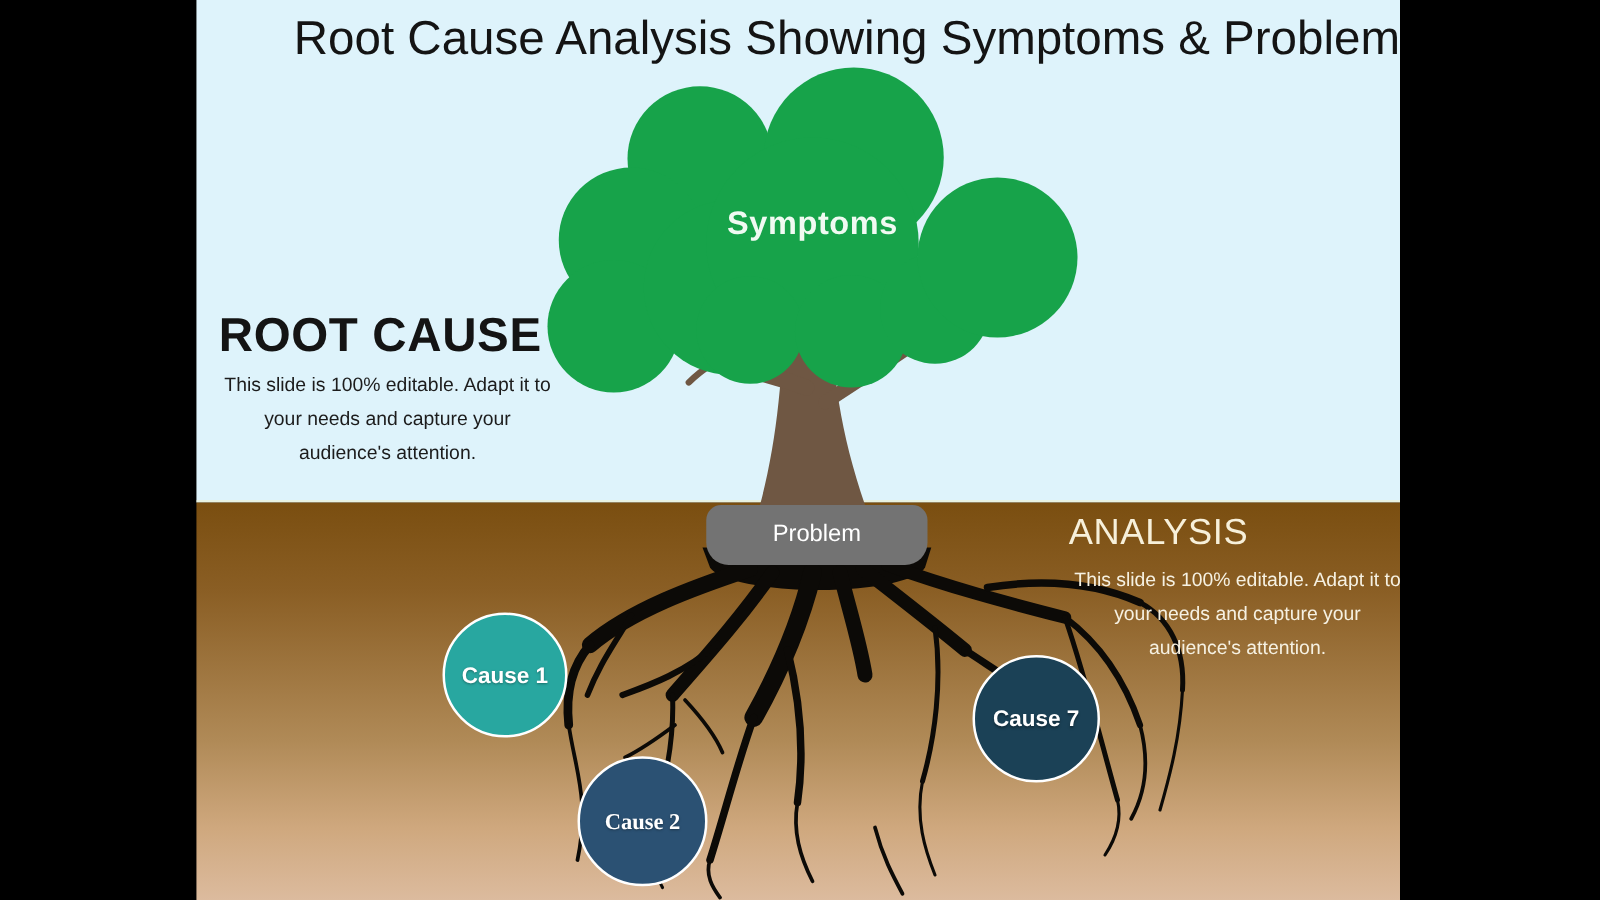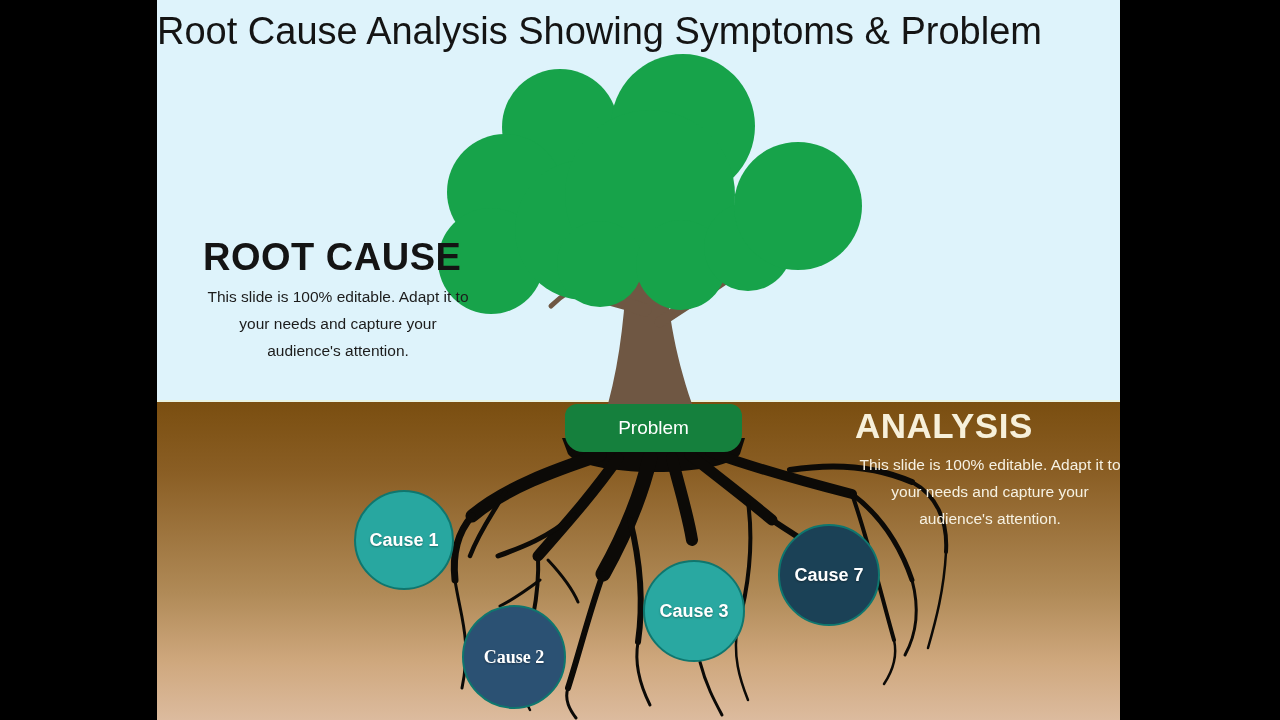--- a/index.html
+++ b/index.html
@@ -23,37 +23,37 @@
   
   svg.art{position:absolute;left:0;top:0;width:1280px;height:720px;z-index:2;}
   .canopy{fill:var(--green);}
   .trunk-fill{fill:var(--trunk);}
   .branch{stroke:var(--trunk);fill:none;stroke-linecap:round;}
   .root{stroke:var(--roots);fill:none;stroke-linecap:round;}
   .rootfill{fill:var(--roots);}
 
   
   .overlay{position:absolute;z-index:3;}
-  .title{left:157px;top:10px;width:963px;text-align:left;font-size:38px;
+  .title{left:157px;top:10px;width:963px;text-align:right;font-size:38px;
          color:#141414;letter-spacing:0;white-space:nowrap;}
   .symptoms{left:540px;top:163px;width:220px;text-align:center;font-size:26px;
             font-weight:bold;color:#f0faf2;letter-spacing:.5px;}
-  .lblock{left:175px;top:236px;width:270px;margin-left:28px;}
+  .lblock{left:175px;top:248px;width:270px;}
   .lblock .hd{font-size:38px;font-weight:bold;color:#141414;letter-spacing:.5px;line-height:42px;}
   .rblock{left:855px;top:406px;width:270px;}
-  .rblock .hd{font-size:35px;font-weight:bold;color:#f7f0da;letter-spacing:.5px;line-height:40px;}
+  .rblock .hd{font-size:29px;font-weight:normal;color:#f7f0da;letter-spacing:.5px;line-height:40px;}
   .body-lines{margin-top:5px;font-size:15.5px;line-height:27px;text-align:center;}
   .lblock .body-lines{color:#1c1c1c;}
   .rblock .body-lines{color:#f6f1e2;}
 
-  .problem-box{left:565px;top:404px;width:177px;height:48px;background:#15803d;
+  .problem-box{left:565px;top:404px;width:177px;height:48px;background:#737373;
     border-radius:12px 12px 18px 18px;display:flex;align-items:center;justify-content:center;
     color:#ffffff;font-size:19px;z-index:3;}
 
-  .cause{position:absolute;z-index:4;border-radius:50%;border:2px solid #0f766e;
+  .cause{position:absolute;z-index:4;border-radius:50%;border:2px solid #ffffff;
     display:flex;align-items:center;justify-content:center;color:#fff;font-weight:bold;
     font-size:18px;text-shadow:0 1px 2px rgba(0,0,0,.35);box-sizing:border-box;}
   .c1{left:354px;top:490px;width:100px;height:100px;}
   .c2{left:462px;top:605px;width:104px;height:104px;}
   .c3{left:643px;top:560px;width:102px;height:102px;}
   .c4{left:778px;top:524px;width:102px;height:102px;}
 </style>
 </head>
 <body>
 
@@ -115,20 +115,21 @@
       <path class="root" stroke-width="6" d="M790 470 C840 462 880 468 912 482"></path>
       <path class="root" stroke-width="4" d="M912 482 C936 495 948 520 946 552"></path>
       <path class="root" stroke-width="2.5" d="M946 552 C944 590 936 620 928 648"></path>
       <path class="root" stroke-width="4" d="M852 494 C868 540 880 590 894 640"></path>
       <path class="root" stroke-width="2.5" d="M894 640 C898 658 892 672 884 684"></path>
     </g>
   </svg>
 
   <div class="overlay title">Root Cause Analysis Showing Symptoms &amp; Problem</div>
 
+  <div class="overlay symptoms">Symptoms</div>
 
   <div class="overlay problem-box">
     <span>Problem</span>
   </div>
 
   <div class="overlay lblock">
     <div class="hd">ROOT CAUSE</div>
     <div class="body-lines">
       <div>This slide is 100% editable. Adapt it to</div>
       <div>your needs and capture your</div>
@@ -144,22 +145,19 @@
       <div>audience's attention.</div>
     </div>
   </div>
 
   <div class="cause c1" style="background: rgb(40, 167, 160);">
     <span>Cause 1</span>
   </div>
   <div class="cause c2" style="background: rgb(43, 81, 115); font-family: Liberation Serif, serif;">
     <span>Cause 2</span>
   </div>
-  <div class="cause c3" style="background: rgb(41, 168, 161);">
-    <span>Cause 3</span>
-  </div>
   <div class="cause c4" style="background: rgb(27, 65, 86);">
     <span>Cause 7</span>
   </div>
 
   <div class="bar left"></div>
   <div class="bar right"></div>
 </div>
 
 </body></html>

